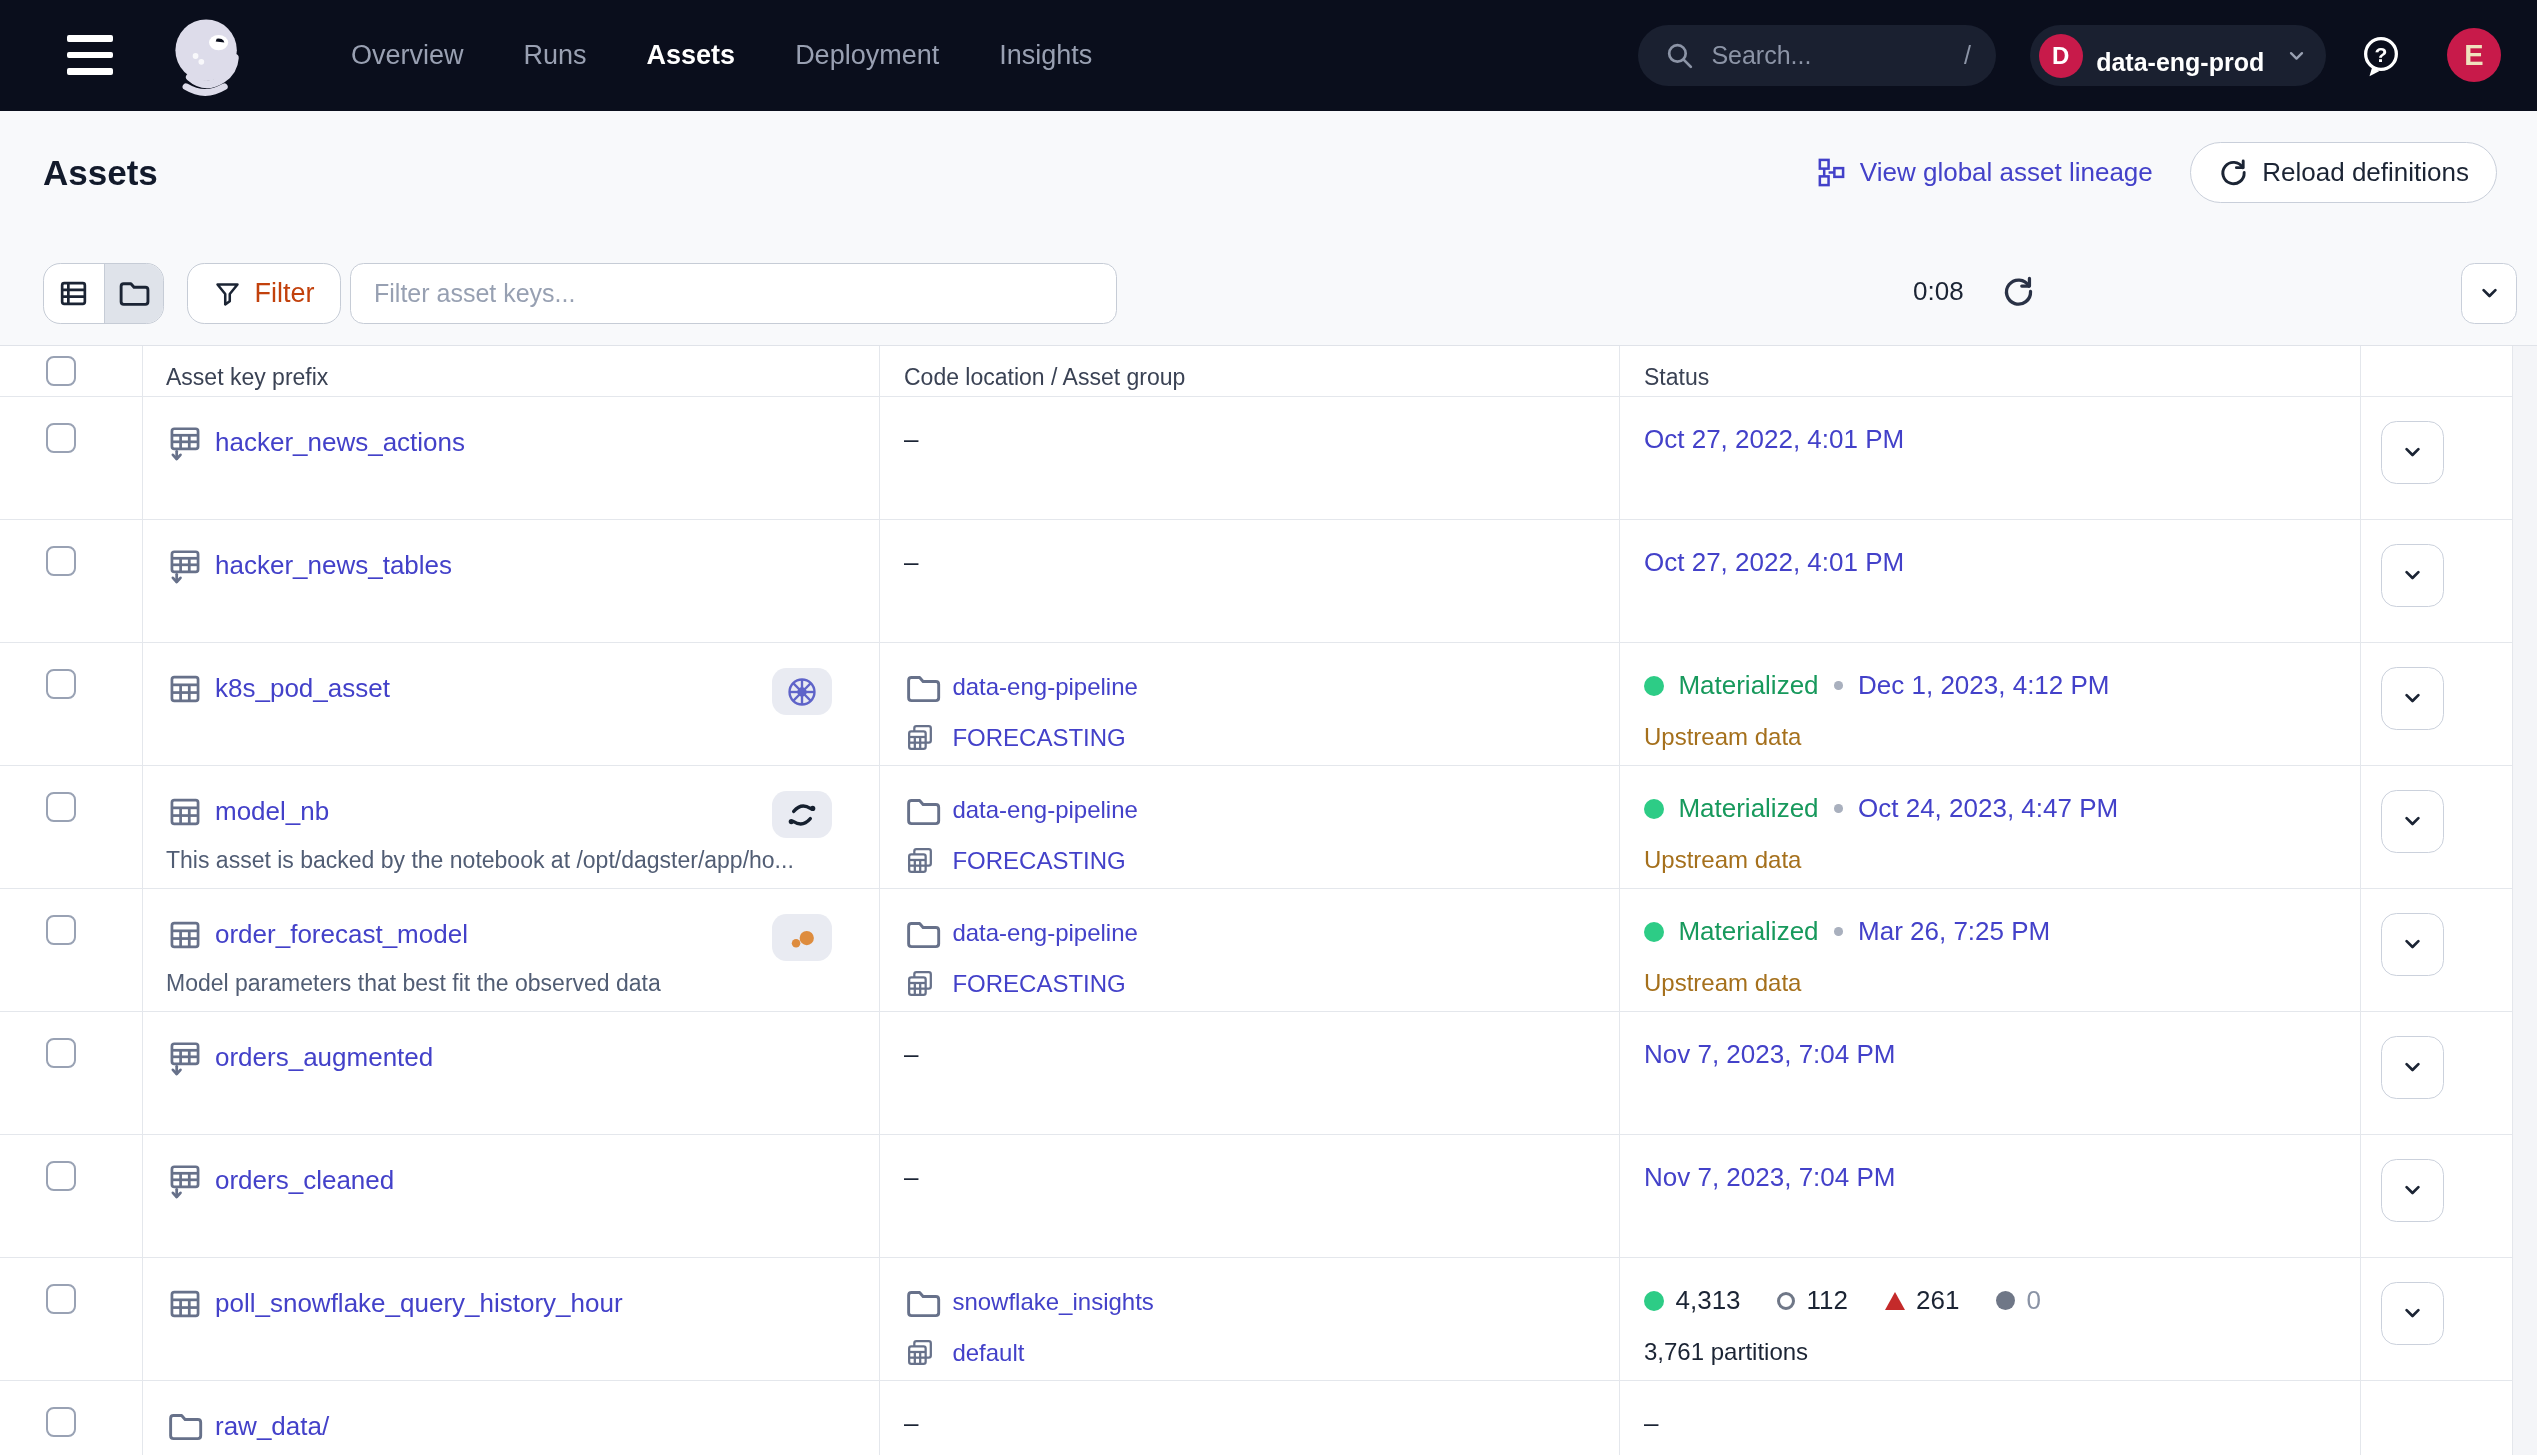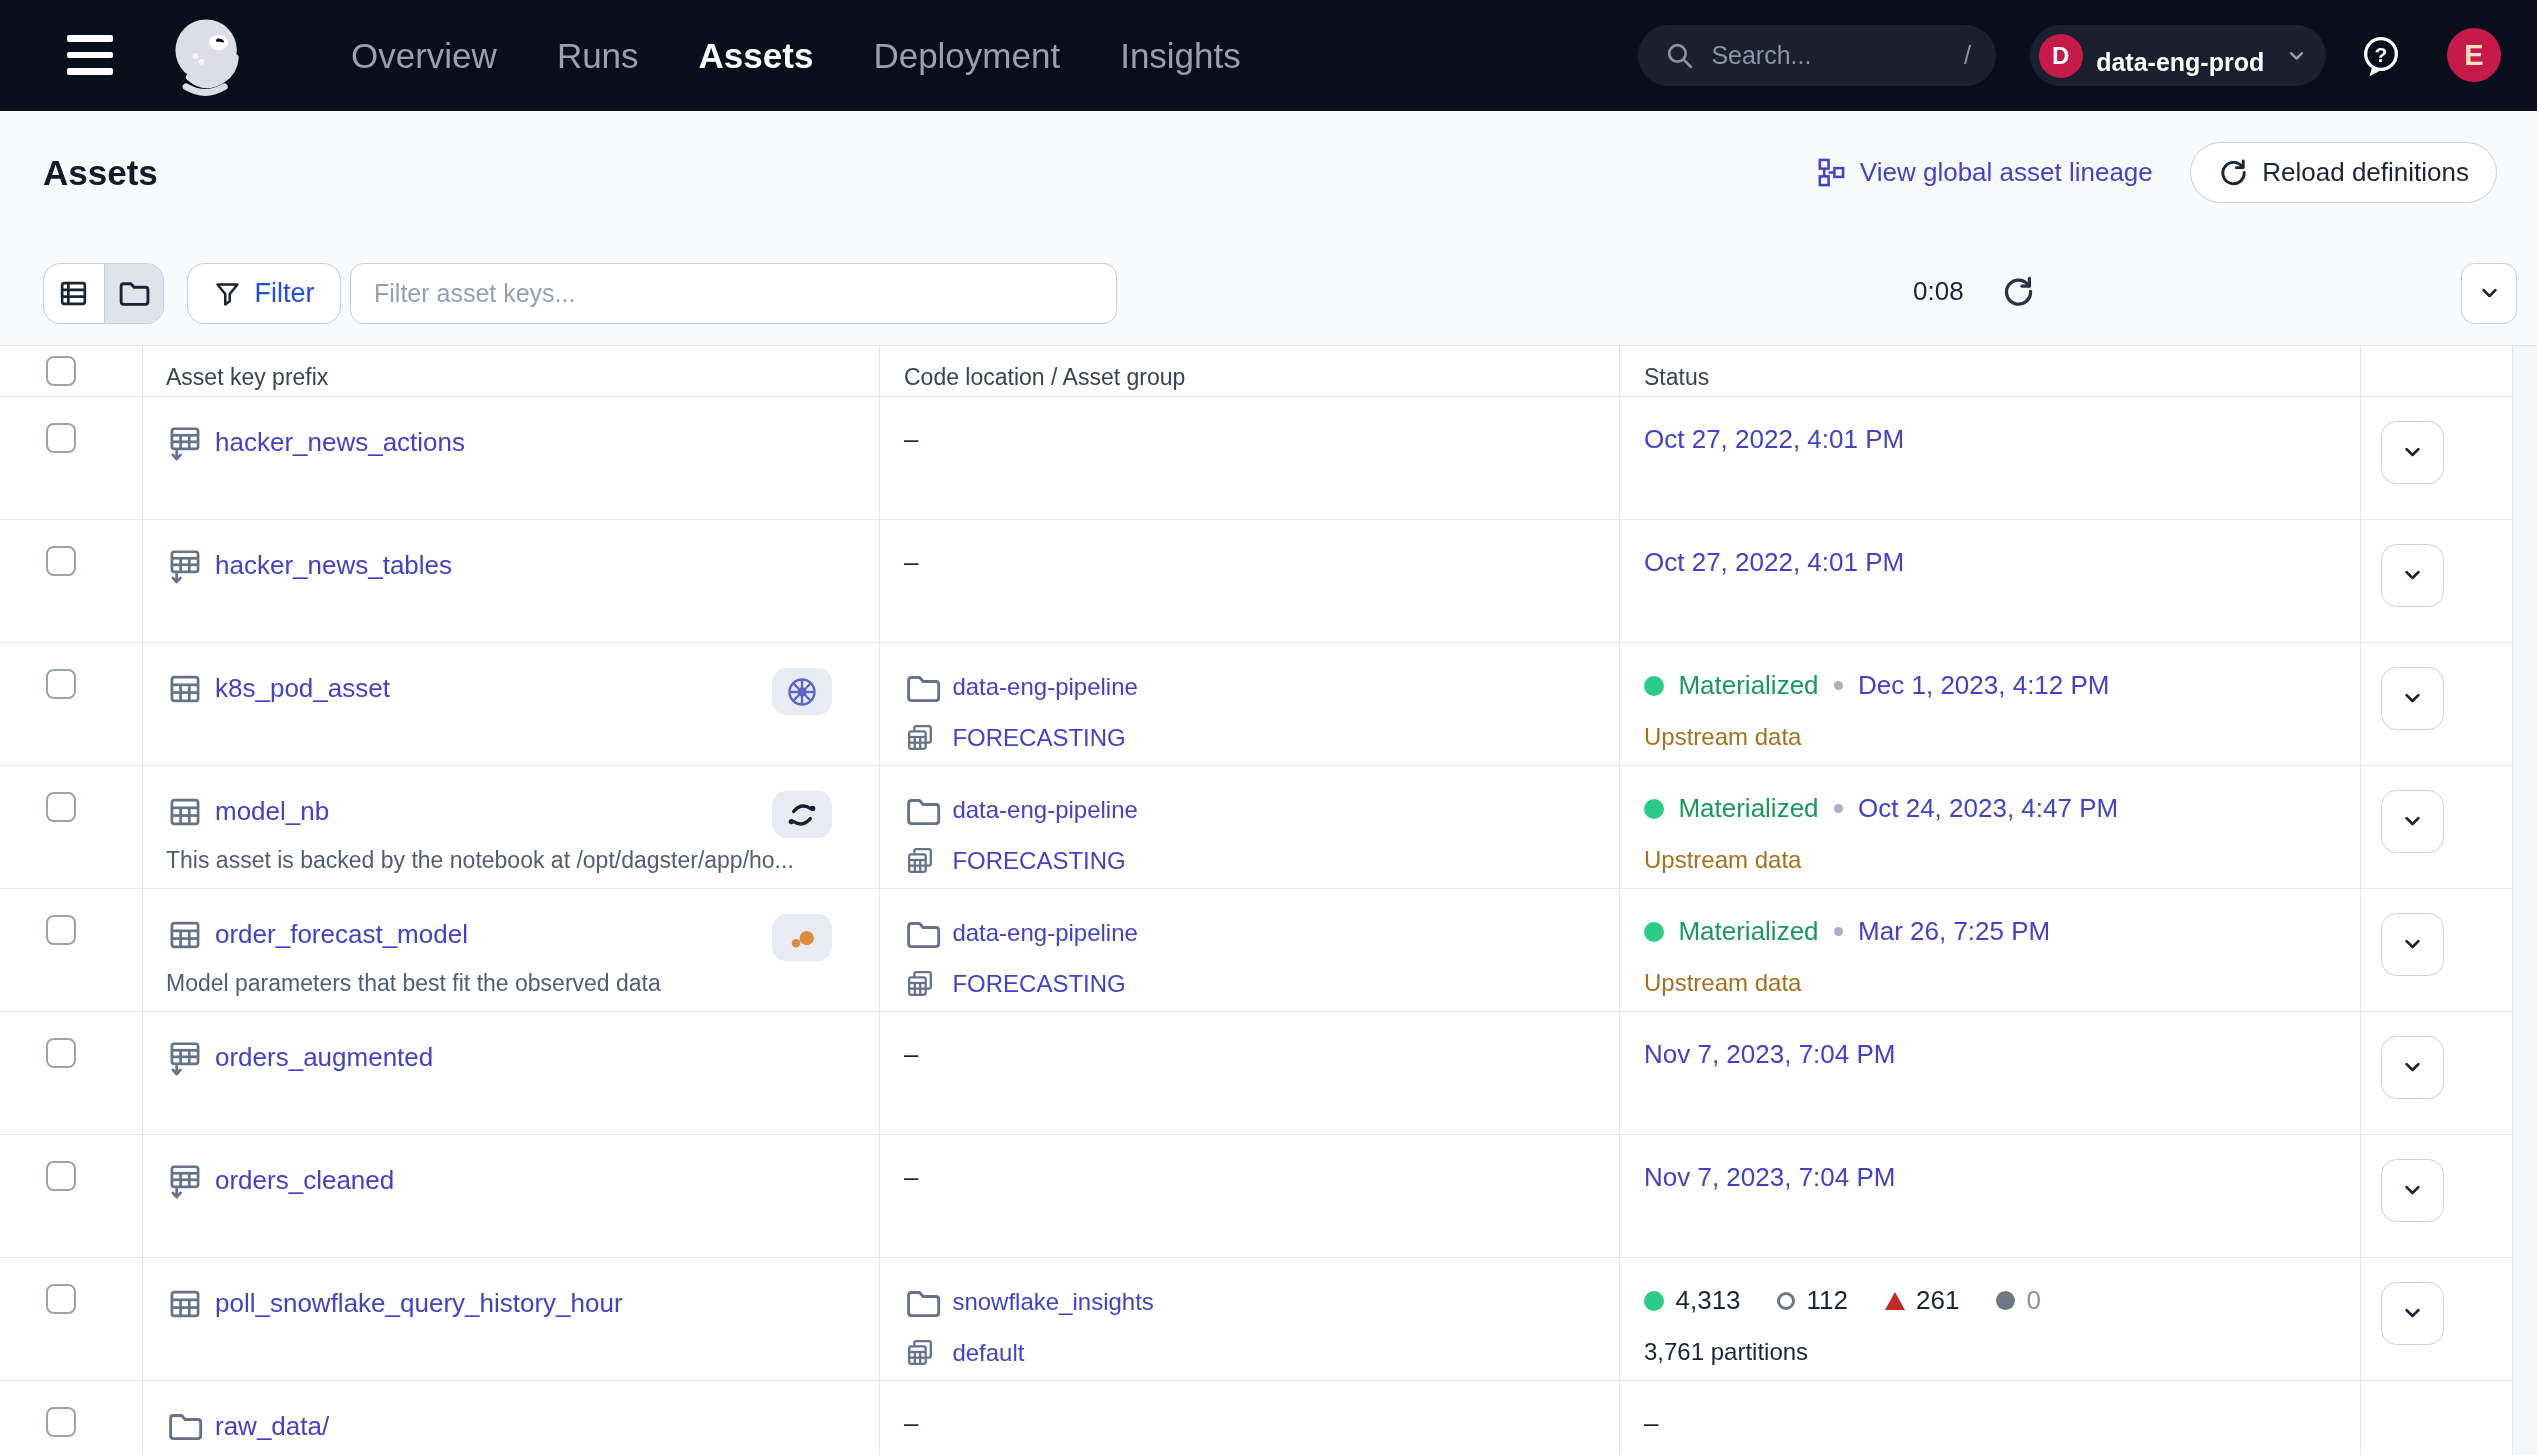--- a/index.html
+++ b/index.html
@@ -8,21 +8,21 @@
 
   
   #topnav { position:absolute; left:0; top:0; width:2538px; height:111px;
             background:#0A0E1C; display:flex; align-items:center; }
   #hamburger { position:absolute; left:67px; top:35px; width:46px; height:40px;
                display:flex; flex-direction:column; justify-content:space-between; cursor:pointer; }
   #hamburger span { display:block; height:6.7px; background:#FFFFFF; border-radius:1.9px; }
   #logo { position:absolute; left:161px; top:7.7px; }
   #nav-items { position:absolute; left:351px; top:0; height:111px; display:flex;
                align-items:center; gap:60px; }
-  .nav-item { font-size:35px; color:#99A0B2; cursor:pointer; white-space:nowrap; }
+  .nav-item { font-size:27px; color:#99A0B2; cursor:pointer; white-space:nowrap; }
   .nav-item.active { color:#FFFFFF; font-weight:bold; }
 
   #search-pill { position:absolute; left:1638px; top:25px; width:358px; height:61px;
                  background:#1A2030; border-radius:31px; display:flex; align-items:center;
                  padding:0 25px; gap:15.4px; cursor:text; }
   #search-pill .ph { color:#8C94A6; font-size:25px; flex:1; }
   #search-pill .slash { color:#8C94A6; font-size:25px; }
 
   #deploy-pill { position:absolute; left:2030px; top:25px; height:61px; width:296px;
                  background:#1A2030; border-radius:31px; display:flex; align-items:center;
@@ -52,21 +52,21 @@
   #toolbar { position:absolute; left:0; top:234px; width:2538px; height:111px; }
   #seg-control { position:absolute; left:43px; top:29px; width:121px; height:61px;
                  border:1.4px solid #C6CCD6; border-radius:17.3px; background:#FFFFFF;
                  display:flex; overflow:hidden; }
   .seg-btn { width:50%; display:flex; align-items:center; justify-content:center; cursor:pointer; }
   .seg-btn.selected { background:#DFE3EA; }
   .seg-btn + .seg-btn { border-left:1.4px solid #C6CCD6; }
 
   #filter-btn { position:absolute; left:187px; top:29px; height:61px; border-radius:17.3px;
                 border:1.4px solid #C6CCD6; background:#FFF; display:flex; align-items:center;
-                gap:12.5px; padding:0 25px; font-size:27px; color:#1d4ed8; cursor:pointer; }
+                gap:12.5px; padding:0 25px; font-size:27px; color:#c2410c; cursor:pointer; }
   #filter-input { position:absolute; left:350px; top:29px; width:767px; height:61px;
                   border:1.4px solid #C6CCD6; border-radius:13.5px; background:#FFF;
                   font-size:25px; color:#1B2434; padding:0 23px;
                   font-family:"Liberation Sans", sans-serif; }
   #filter-input::placeholder { color:#97A0B2; }
 
   #timer { position:absolute; left:1913px; top:42px; font-size:26px; color:#1B2434; }
   #timer-refresh { position:absolute; left:2001px; top:40px; width:35px; height:35px; cursor:pointer; }
 
   #materialize-btn { position:absolute; left:2068px; top:29px; height:61px; display:flex;

